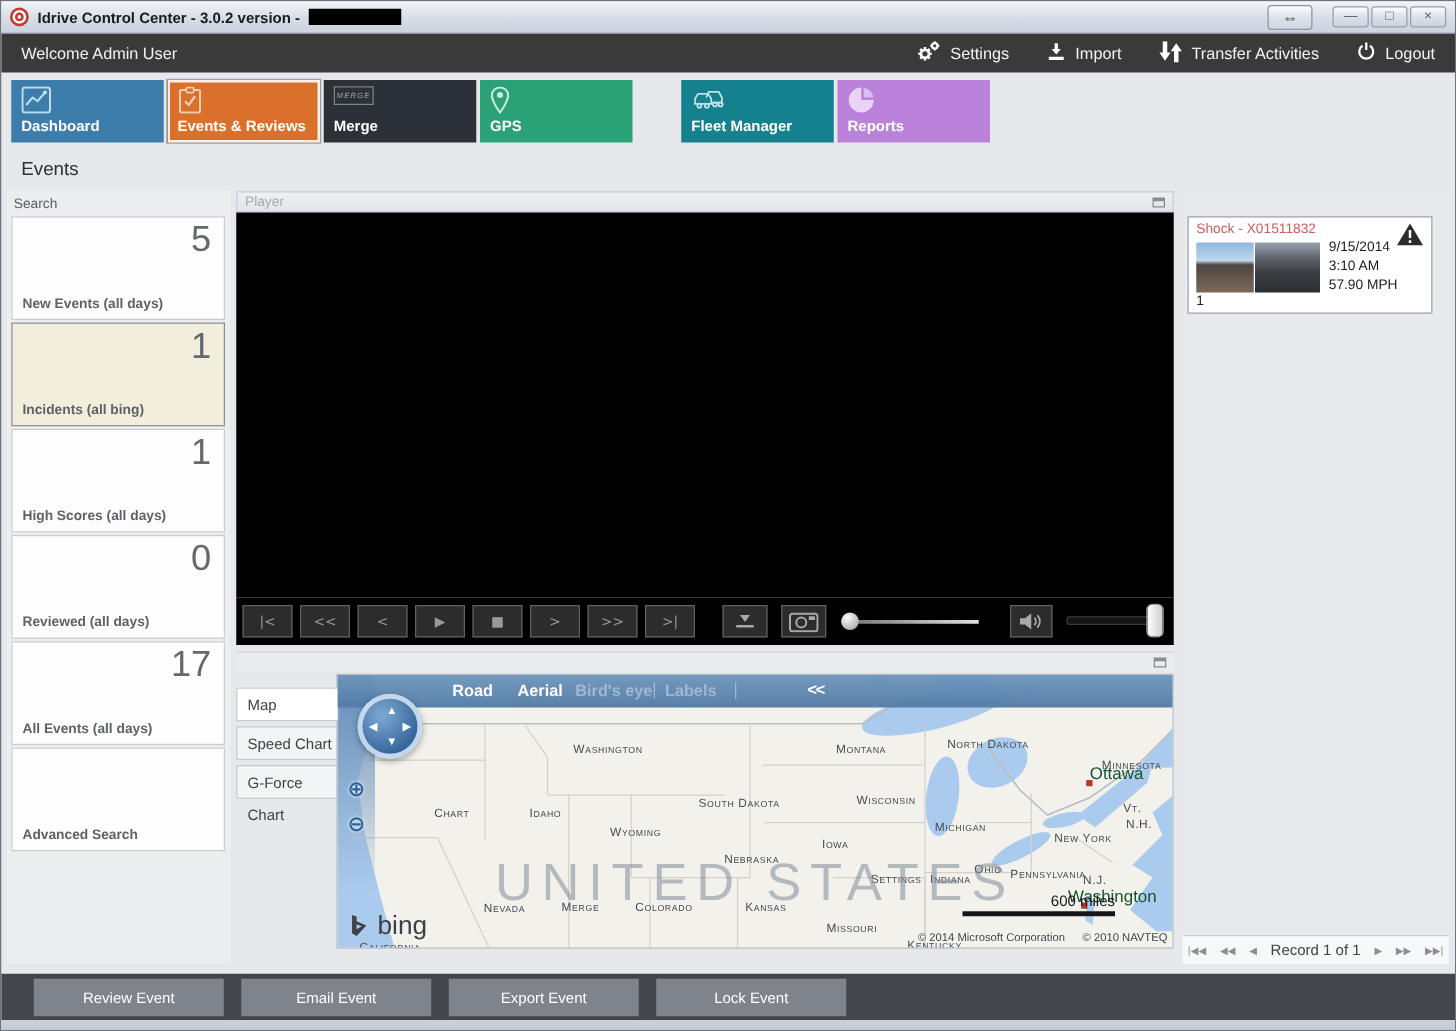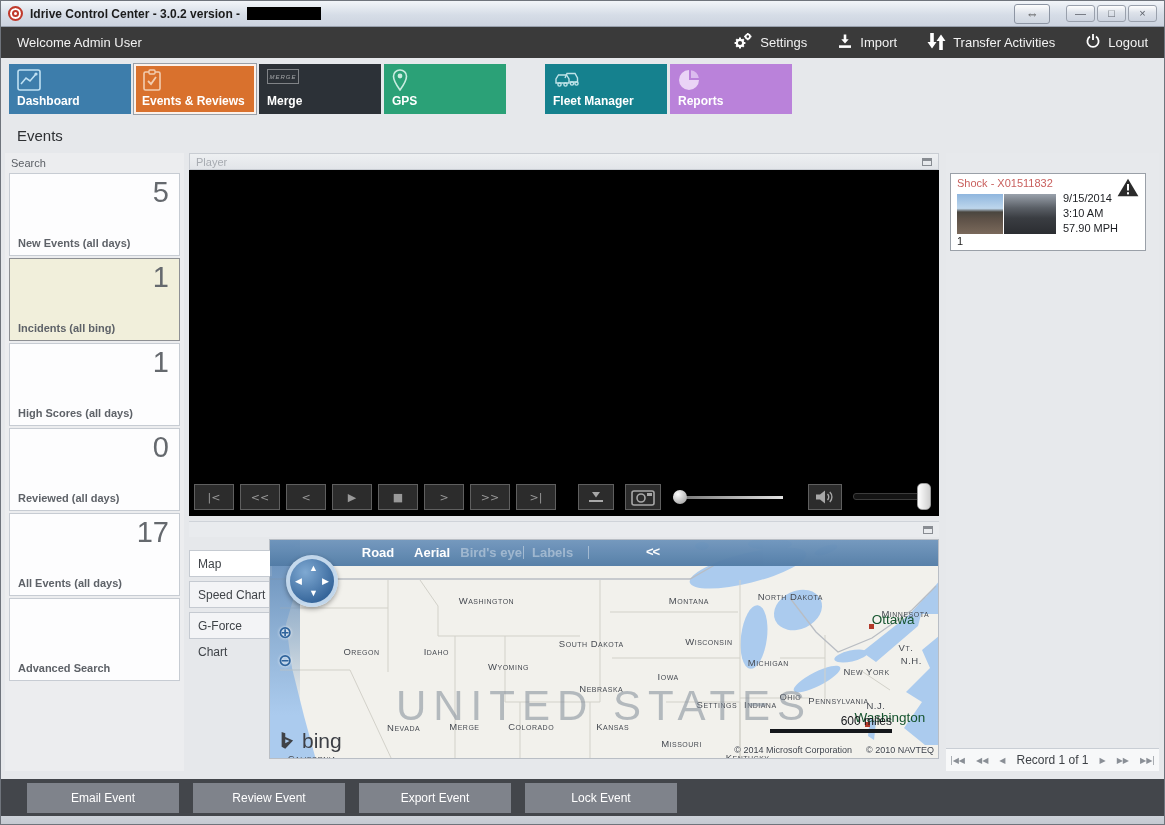--- a/index.html
+++ b/index.html
@@ -426,21 +426,21 @@
         <span class="e">▶</span>
       </div>
       <span class="zbtn zin">⊕</span>
       <span class="zbtn zout">⊖</span>
 
       <span class="state-label" style="left: 32.4%; top: 27.3%;">Washington</span>
         <span class="state-label" style="left: 62.7%; top: 27.7%;">Montana</span>
         <span class="state-label" style="left: 77.9%; top: 25.5%;">North Dakota</span>
         <span class="state-label" style="left: 95.1%; top: 33.6%;">Minnesota</span>
         <span class="state-label" style="left: 65.7%; top: 46.4%; text-align: right;">Wisconsin</span>
-        <span class="state-label" style="left: 13.7%; top: 50.9%;">Oregon</span>
+        <span class="state-label" style="left: 13.7%; top: 50.9%;">Chart</span>
         <span class="state-label" style="left: 24.9%; top: 50.9%;">Idaho</span>
         <span class="state-label" style="left: 48.1%; top: 47.3%;">South Dakota</span>
         <span class="state-label" style="left: 35.7%; top: 57.7%;">Wyoming</span>
         <span class="state-label" style="left: 74.6%; top: 55.9%;">Michigan</span>
         <span class="state-label" style="left: 59.6%; top: 62.3%;">Iowa</span>
         <span class="state-label" style="left: 49.6%; top: 67.7%;">Nebraska</span>
         <span class="state-label" style="left: 66.9%; top: 75%;">Settings</span>
         <span class="state-label" style="left: 73.4%; top: 75%;">Indiana</span>
         <span class="state-label" style="left: 77.9%; top: 71.4%;">Ohio</span>
         <span class="state-label" style="left: 85.1%; top: 73.2%;">Pennsylvania</span>
@@ -502,20 +502,20 @@
         <span class="rn-arrow">◀◀</span>
         <span class="rn-arrow">◀</span>
       <span class="rn-label">Record 1 of 1</span>
       <span class="rn-arrow">▶</span>
         <span class="rn-arrow">▶▶</span>
         <span class="rn-arrow">▶▶|</span>
     </div>
   </div>
 
   <div class="footer">
-    <div class="f-btn">Email Event</div>
-      <div class="f-btn">Review Event</div>
+    <div class="f-btn">Review Event</div>
+      <div class="f-btn">Email Event</div>
       <div class="f-btn">Export Event</div>
       <div class="f-btn">Lock Event</div>
   </div>
   <div class="bottom-strip"></div>
 
 </div>
 
 </body></html>

